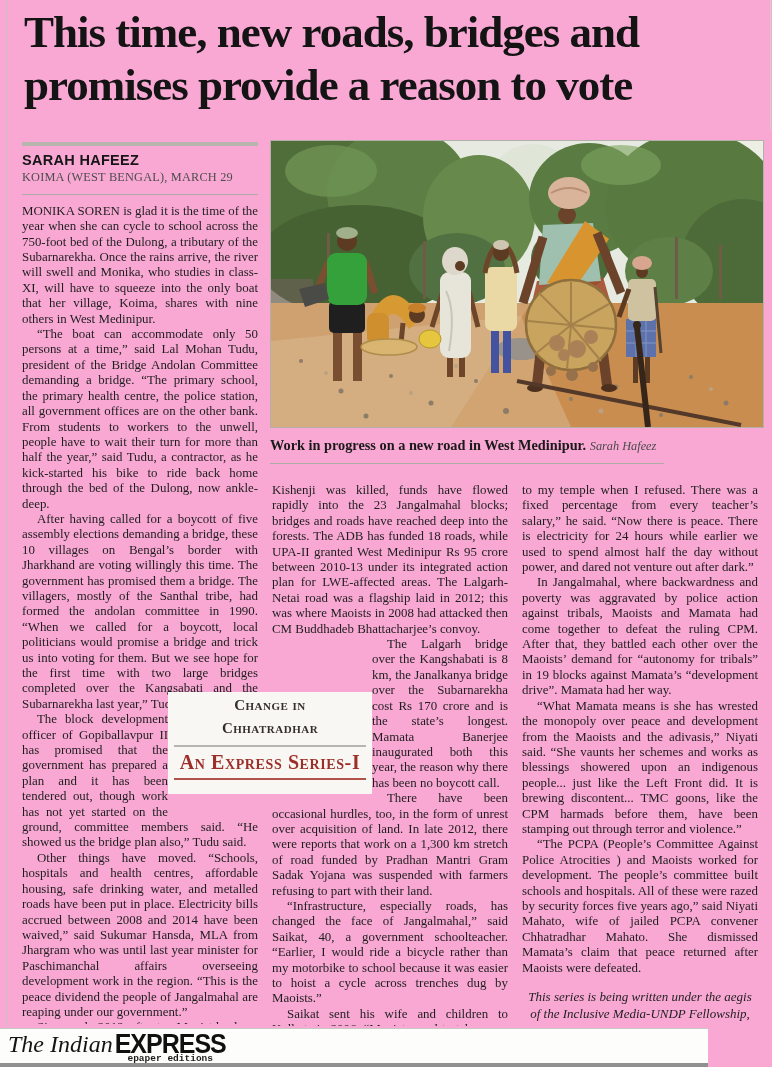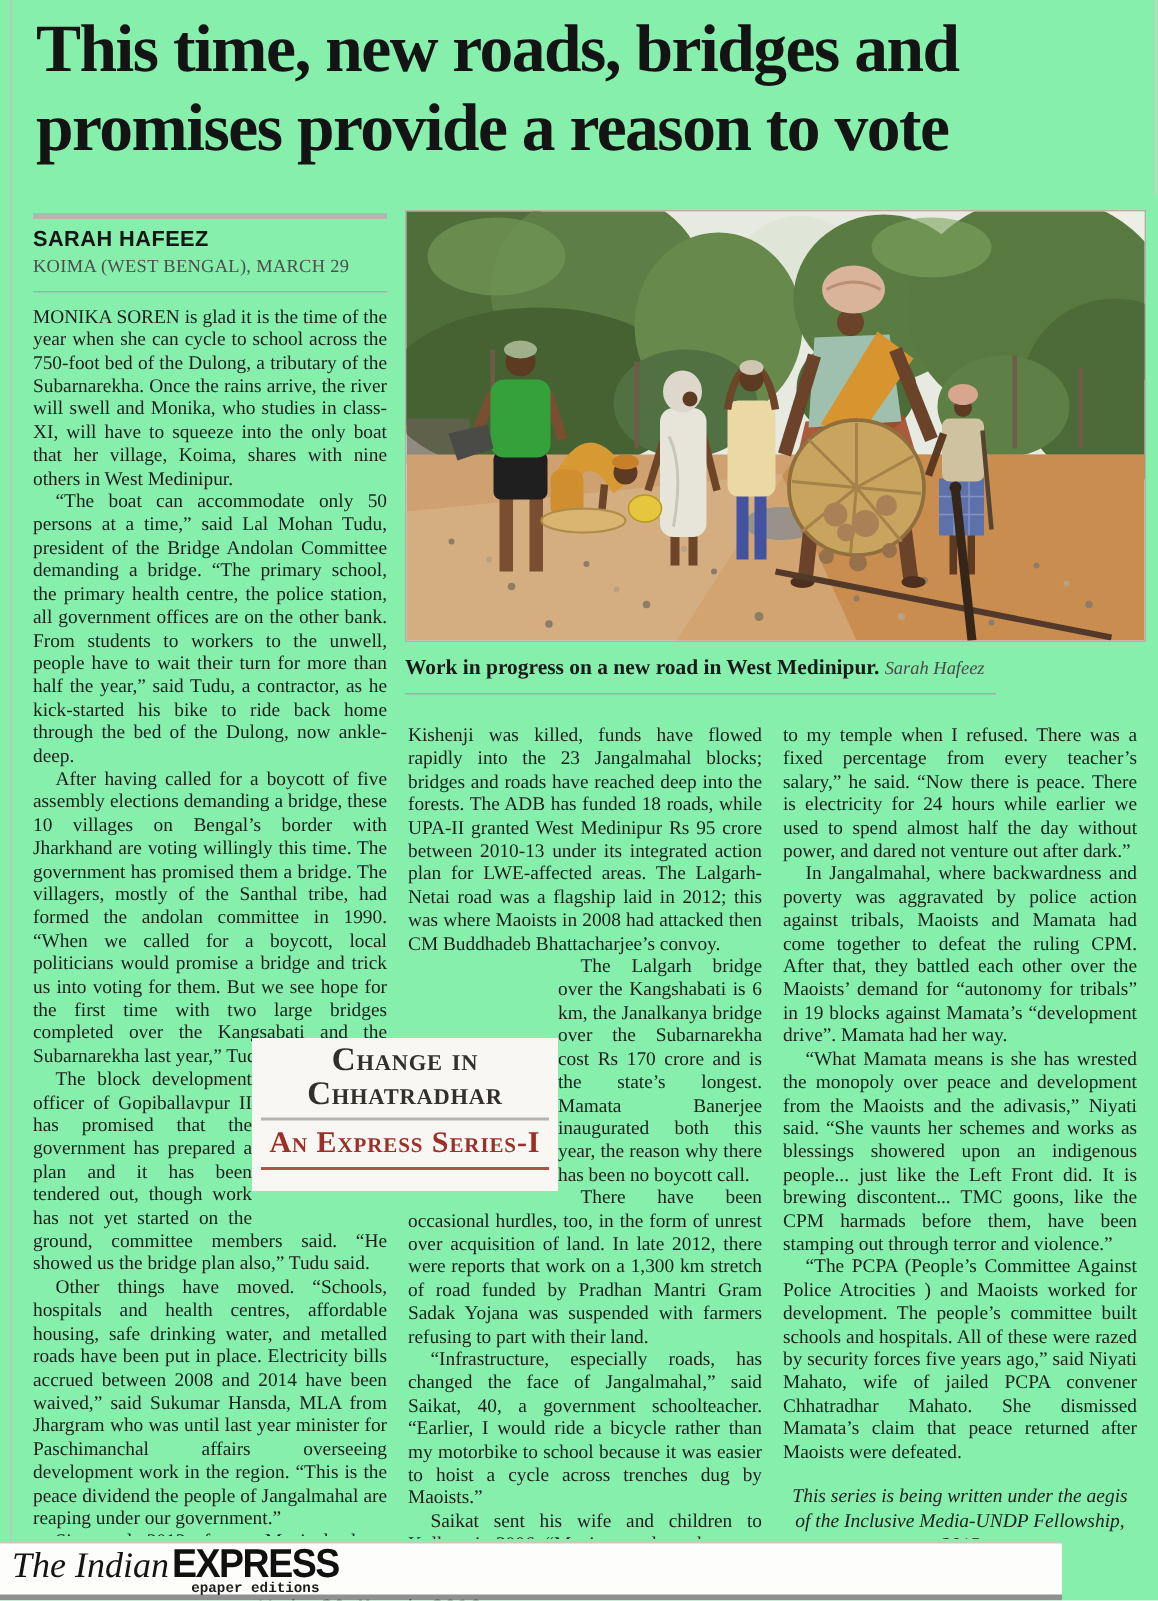--- a/index.html
+++ b/index.html
@@ -1,18 +1,18 @@
 <!DOCTYPE html>
 <html lang="en"><head>
 <meta charset="utf-8">
 <style>
   html,body { margin:0; padding:0; background:#ffffff; }
   .page {
     position:relative; width:772px; height:1067px;
-    background:#86efac; overflow:hidden;
+    background:#f9a8d4; overflow:hidden;
     font-family:"Liberation Serif", serif; color:#1e1e1e;
   }
   .edge-left  { position:absolute; left:7px;  top:0; width:1px; height:1028px; background:#c6c3bd; }
   .edge-right { position:absolute; right:1px; top:0; width:1px; height:130px;  background:#d2cfc8; }
 
   .headline {
     position:absolute; left:24px; top:6px; width:736px;
     font-weight:bold; font-size:45px; line-height:1.17; letter-spacing:-1px;
     color:#141414; margin:0;
   }
@@ -42,21 +42,21 @@
   .photo-block { position:absolute; left:270px; top:140px; width:394px; }
   .photo-frame { border:1px solid #b3b0aa; display:block; background:#e6eae1; }
   .caption { margin-top:8px; font-size:14.3px; line-height:18px; color:#1a1a1a; }
   .cap-bold { font-weight:bold; }
   .cap-credit { font-style:italic; font-size:12.3px; color:#4a4a4a; }
   .caption-rule { height:1px; background:#adaba6; margin-top:8px; }
 
   
   .pullquote { position:absolute; left:168px; top:692px; width:204px; height:102px;
                background:#f9f7f3; text-align:center; z-index:3; padding-top:2px; box-sizing:border-box; }
-  .pq-title { font-variant:small-caps; font-weight:bold; font-size:22px; line-height:23px;
+  .pq-title { font-variant:small-caps; font-weight:bold; font-size:15px; line-height:23px;
               letter-spacing:.5px; color:#33302c; }
   .pq-rule-gray { height:2px; background:#b7b5b0; margin:5px 6px 4px; }
   .pq-series { font-variant:small-caps; font-weight:bold; font-size:20px; letter-spacing:.6px;
                color:#9d2f29; }
   .pq-rule-red { height:2px; background:#b2534b; margin:4px 6px 0; }
 
   .endnote { margin-top:13px; font-style:italic; text-align:center; font-size:13px; line-height:16.5px;
              color:#222; }
   .endnote p { text-indent:0 !important; margin:0; }
 
@@ -237,21 +237,21 @@
     <div class="caption">
       <span class="cap-bold">Work in progress on a new road in West Medinipur.</span>
       <span class="cap-credit">Sarah Hafeez</span>
     </div>
     <div class="caption-rule"></div>
   </div>
 
   <div class="col col2">
     <p class="noindent">Kishenji was killed, funds have flowed rapidly into the 23 Jangalmahal blocks; bridges and roads have reached deep into the forests. The ADB has funded 18 roads, while UPA-II granted West Medinipur Rs 95 crore between 2010-13 under its integrated action plan for LWE-affected areas. The Lalgarh-Netai road was a flagship laid in 2012; this was where Maoists in 2008 had attacked then CM Buddhadeb Bhattacharjee’s convoy.</p>
     <div class="spacer-l"></div>
-    <p>The Lalgarh bridge over the Kangshabati is 6 km, the Janalkanya bridge over the Subarnarekha cost Rs 170 crore and is the state’s longest. Mamata Banerjee inaugurated both this year, the reason why there has been no boycott call.</p>
+    <p>The Lalgarh bridge over the Kangshabati is 8 km, the Janalkanya bridge over the Subarnarekha cost Rs 170 crore and is the state’s longest. Mamata Banerjee inaugurated both this year, the reason why there has been no boycott call.</p>
     <p>There have been occasional hurdles, too, in the form of unrest over acquisition of land. In late 2012, there were reports that work on a 1,300 km stretch of road funded by Pradhan Mantri Gram Sadak Yojana was suspended with farmers refusing to part with their land.</p>
     <p>“Infrastructure, especially roads, has changed the face of Jangalmahal,” said Saikat, 40, a government schoolteacher. “Earlier, I would ride a bicycle rather than my motorbike to school because it was easier to hoist a cycle across trenches dug by Maoists.”</p>
     <p>Saikat sent his wife and children to Kolkata in 2006. “Maoists used to take away 25 per cent of my salary, once pressing a gun</p>
   </div>
 
   <div class="col col3">
     <p class="noindent">to my temple when I refused. There was a fixed percentage from every teacher’s salary,” he said. “Now there is peace. There is electricity for 24 hours while earlier we used to spend almost half the day without power, and dared not venture out after dark.”</p>
     <p>In Jangalmahal, where backwardness and poverty was aggravated by police action against tribals, Maoists and Mamata had come together to defeat the ruling CPM. After that, they battled each other over the Maoists’ demand for “autonomy for tribals” in 19 blocks against Mamata’s “development drive”. Mamata had her way.</p>
     <p>“What Mamata means is she has wrested the monopoly over peace and development from the Maoists and the adivasis,” Niyati said. “She vaunts her schemes and works as blessings showered upon an indigenous people... just like the Left Front did. It is brewing discontent... TMC goons, like the CPM harmads before them, have been stamping out through terror and violence.”</p>
     <p>“The PCPA (People’s Committee Against Police Atrocities ) and Maoists worked for development. The people’s committee built schools and hospitals. All of these were razed by security forces five years ago,” said Niyati Mahato, wife of jailed PCPA convener Chhatradhar Mahato. She dismissed Mamata’s claim that peace returned after Maoists were defeated.</p>

